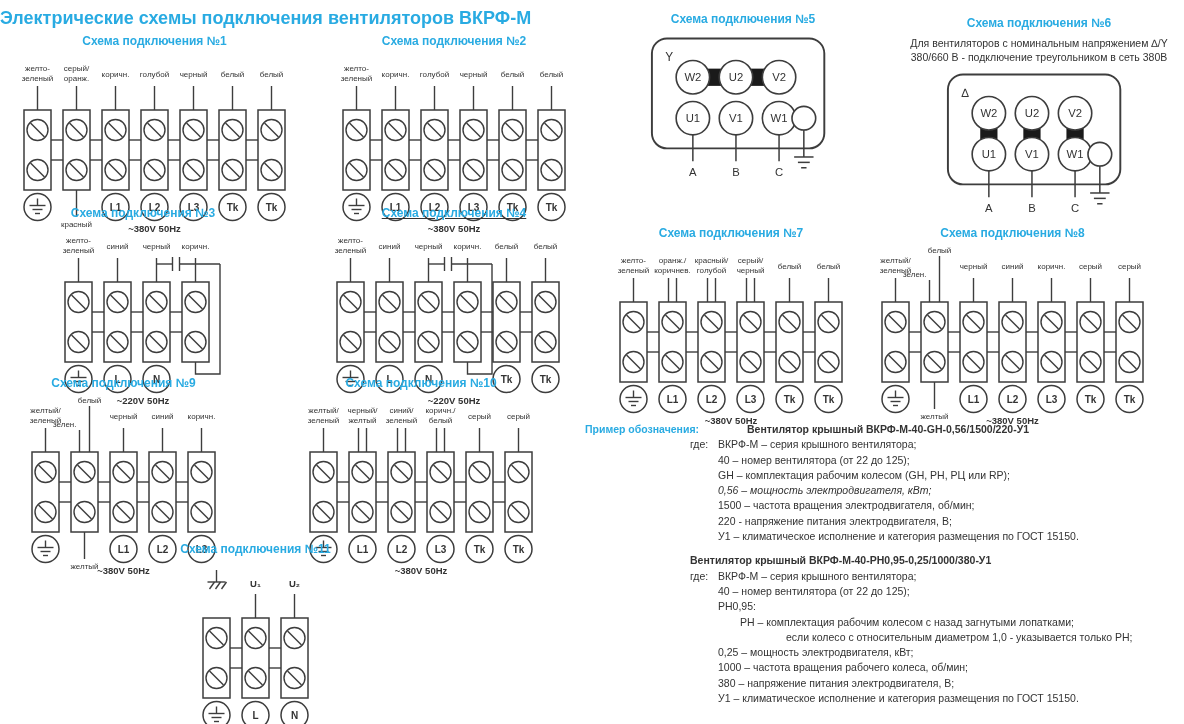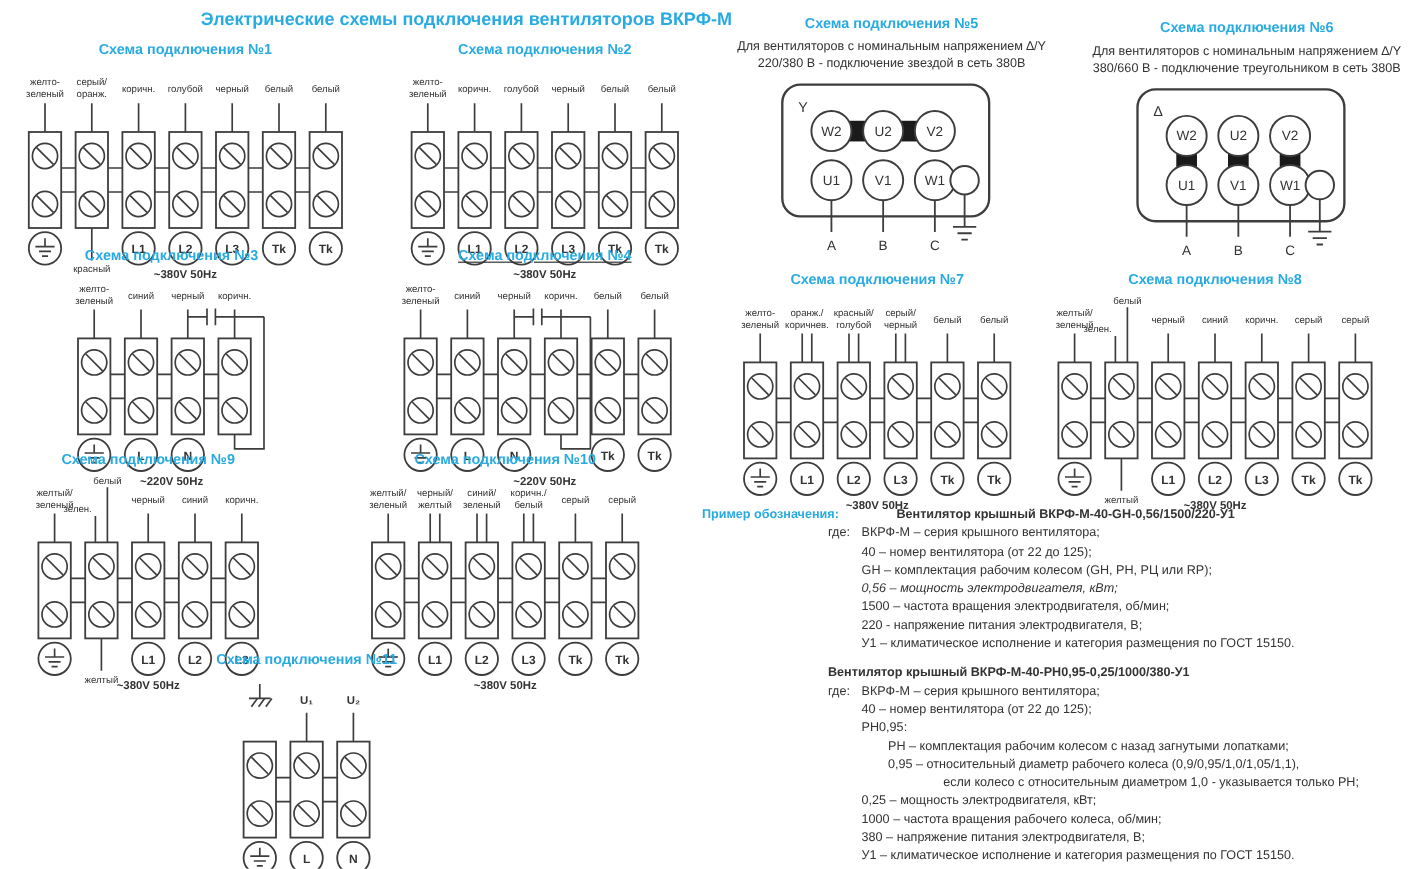--- a/index.html
+++ b/index.html
@@ -1,19 +1,19 @@
 <!DOCTYPE html>
 <html><head>
 <meta charset="utf-8">
 <style>
   html,body{margin:0;padding:0;background:#fff;width:1184px;height:724px;overflow:hidden;
     font-family:"Liberation Sans",sans-serif;color:#333;}
   #page{position:relative;width:1184px;height:724px;background:#fff;}
-  .main-title{position:absolute;left:0;top:8px;width:610px;text-align:right;
-    font-size:15px;font-weight:bold;color:#29abe2;}
+  .main-title{position:absolute;left:0;top:8px;width:610px;text-align:left;
+    font-size:18px;font-weight:bold;color:#29abe2;}
   .scheme{position:absolute;display:flex;flex-direction:column;align-items:center;}
   .scheme-title{font-size:12px;font-weight:bold;color:#29abe2;white-space:nowrap;margin-bottom:6px;}
   .scheme-sub{font-size:10.5px;color:#333;text-align:center;line-height:1.35;margin-bottom:4px;}
   svg{font-family:"Liberation Sans",sans-serif;display:block;}
   .example{position:absolute;left:585px;top:422px;width:598px;font-size:10.5px;line-height:15.3px;color:#333;}
   .ex-line1{white-space:nowrap;}
   .ex-label{color:#29abe2;font-weight:bold;margin-right:5px;}
   .ex-title{font-weight:bold;margin-left:43px;}
   .ex-title2{font-weight:bold;padding-left:105px;margin-top:9px;}
   .ex-row{white-space:nowrap;}
@@ -378,21 +378,20 @@
             <line x1="117.5" y1="31" x2="117.5" y2="45" stroke="#3d3d3d" stroke-width="1.4"></line>
             <line x1="124.5" y1="31" x2="124.5" y2="45" stroke="#3d3d3d" stroke-width="1.4"></line>
             <polyline points="165,38 165,148 140.5,148 140.5,136" fill="none" stroke="#3d3d3d" stroke-width="1.4"></polyline>
           </g>
           <text x="127" y="178" font-size="9.5" text-anchor="middle" font-weight="bold" fill="#333333">~220V 50Hz</text>
         </svg>
       </div>
   </div>
   <div class="scheme" style="left:598px;top:12px;width:290px;">
     <div class="scheme-title">Схема подключения №5</div>
-    <div class="scheme-sub">Для вентиляторов с номинальным напряжением ∆/Y 220/380 В - подключение звездой в сеть 380В</div>
     <div>
         <svg viewBox="0 0 190 142" width="205" height="153">
           <rect x="10" y="6" width="160" height="102" rx="14" fill="#fff" stroke="#3d3d3d" stroke-width="1.8"></rect>
           <text x="26" y="27" font-size="11" text-anchor="middle" font-weight="normal" fill="#333333">Y</text>
           <rect x="48" y="34" width="40" height="16" fill="#1a1a1a"></rect>
           <rect x="88" y="34" width="40" height="16" fill="#1a1a1a"></rect>
           <circle cx="48" cy="42" r="15.5" fill="#fff" stroke="#3d3d3d" stroke-width="1.5"></circle>
           <text x="48" y="45.5" font-size="10.5" text-anchor="middle" font-weight="normal" fill="#333333">W2</text>
           <circle cx="48" cy="80" r="15.5" fill="#fff" stroke="#3d3d3d" stroke-width="1.5"></circle>
           <text x="48" y="83.5" font-size="10.5" text-anchor="middle" font-weight="normal" fill="#333333">U1</text>
@@ -902,21 +901,20 @@
         <div class="ex-row" style="padding-left: 133px;"><span>1500 – частота вращения электродвигателя, об/мин;</span></div>
         <div class="ex-row" style="padding-left: 133px;"><span>220 - напряжение питания электродвигателя, В;</span></div>
         <div class="ex-row" style="padding-left: 133px;"><span>У1 – климатическое исполнение и категория размещения по ГОСТ 15150.</span></div>
       </div>
     <div class="ex-title2">Вентилятор крышный ВКРФ-М-40-РН0,95-0,25/1000/380-У1</div>
     <div>
         <div class="ex-row" style="padding-left: 105px;"><span class="where">где:</span><span>ВКРФ-М – серия крышного вентилятора;</span></div>
         <div class="ex-row" style="padding-left: 133px;"><span>40 – номер вентилятора (от 22 до 125);</span></div>
         <div class="ex-row" style="padding-left: 133px;"><span>РН0,95:</span></div>
         <div class="ex-row" style="padding-left: 155px;"><span>РН – комплектация рабочим колесом с назад загнутыми лопатками;</span></div>
-        <div class="ex-row" style="padding-left: 155px;"><span>0,95 – относительный диаметр рабочего колеса (0,9/0,95/1,0/1,05/1,1),</span></div>
         <div class="ex-row" style="padding-left: 201px;"><span>если колесо с относительным диаметром 1,0 - указывается только РН;</span></div>
         <div class="ex-row" style="padding-left: 133px;"><span>0,25 – мощность электродвигателя, кВт;</span></div>
         <div class="ex-row" style="padding-left: 133px;"><span>1000 – частота вращения рабочего колеса, об/мин;</span></div>
         <div class="ex-row" style="padding-left: 133px;"><span>380 – напряжение питания электродвигателя, В;</span></div>
         <div class="ex-row" style="padding-left: 133px;"><span>У1 – климатическое исполнение и категория размещения по ГОСТ 15150.</span></div>
       </div>
   </div>
 </div>
 
 </body></html>

